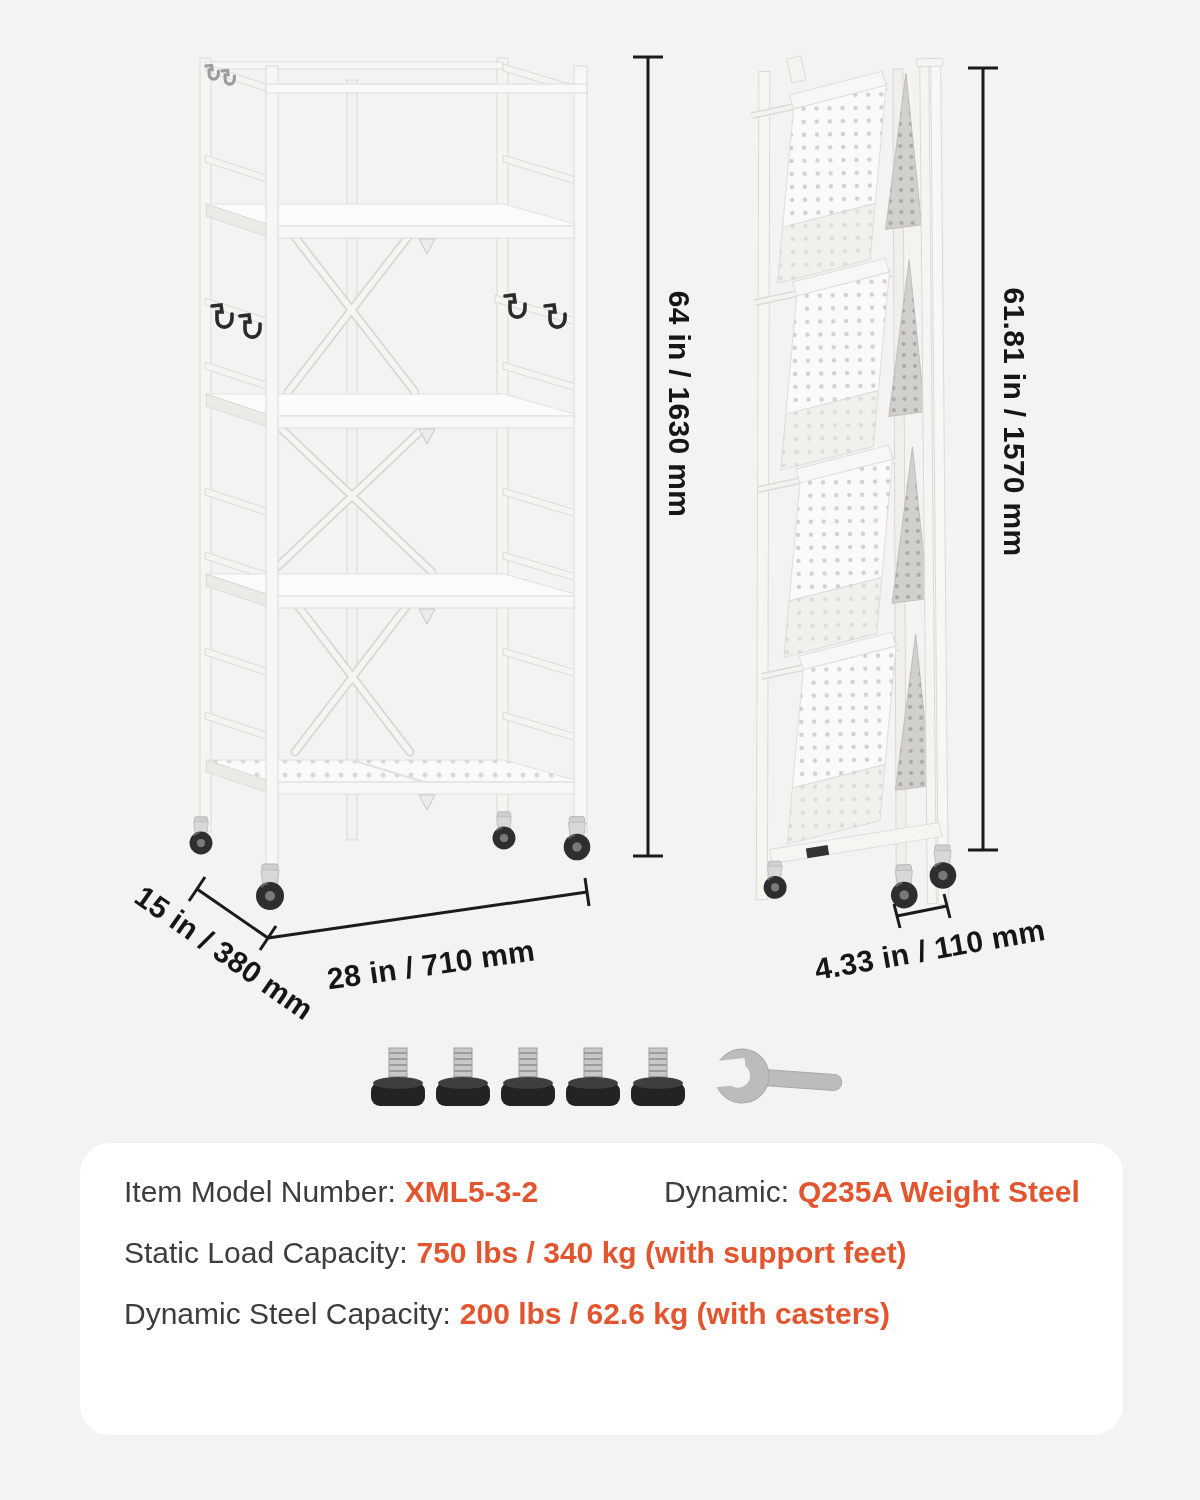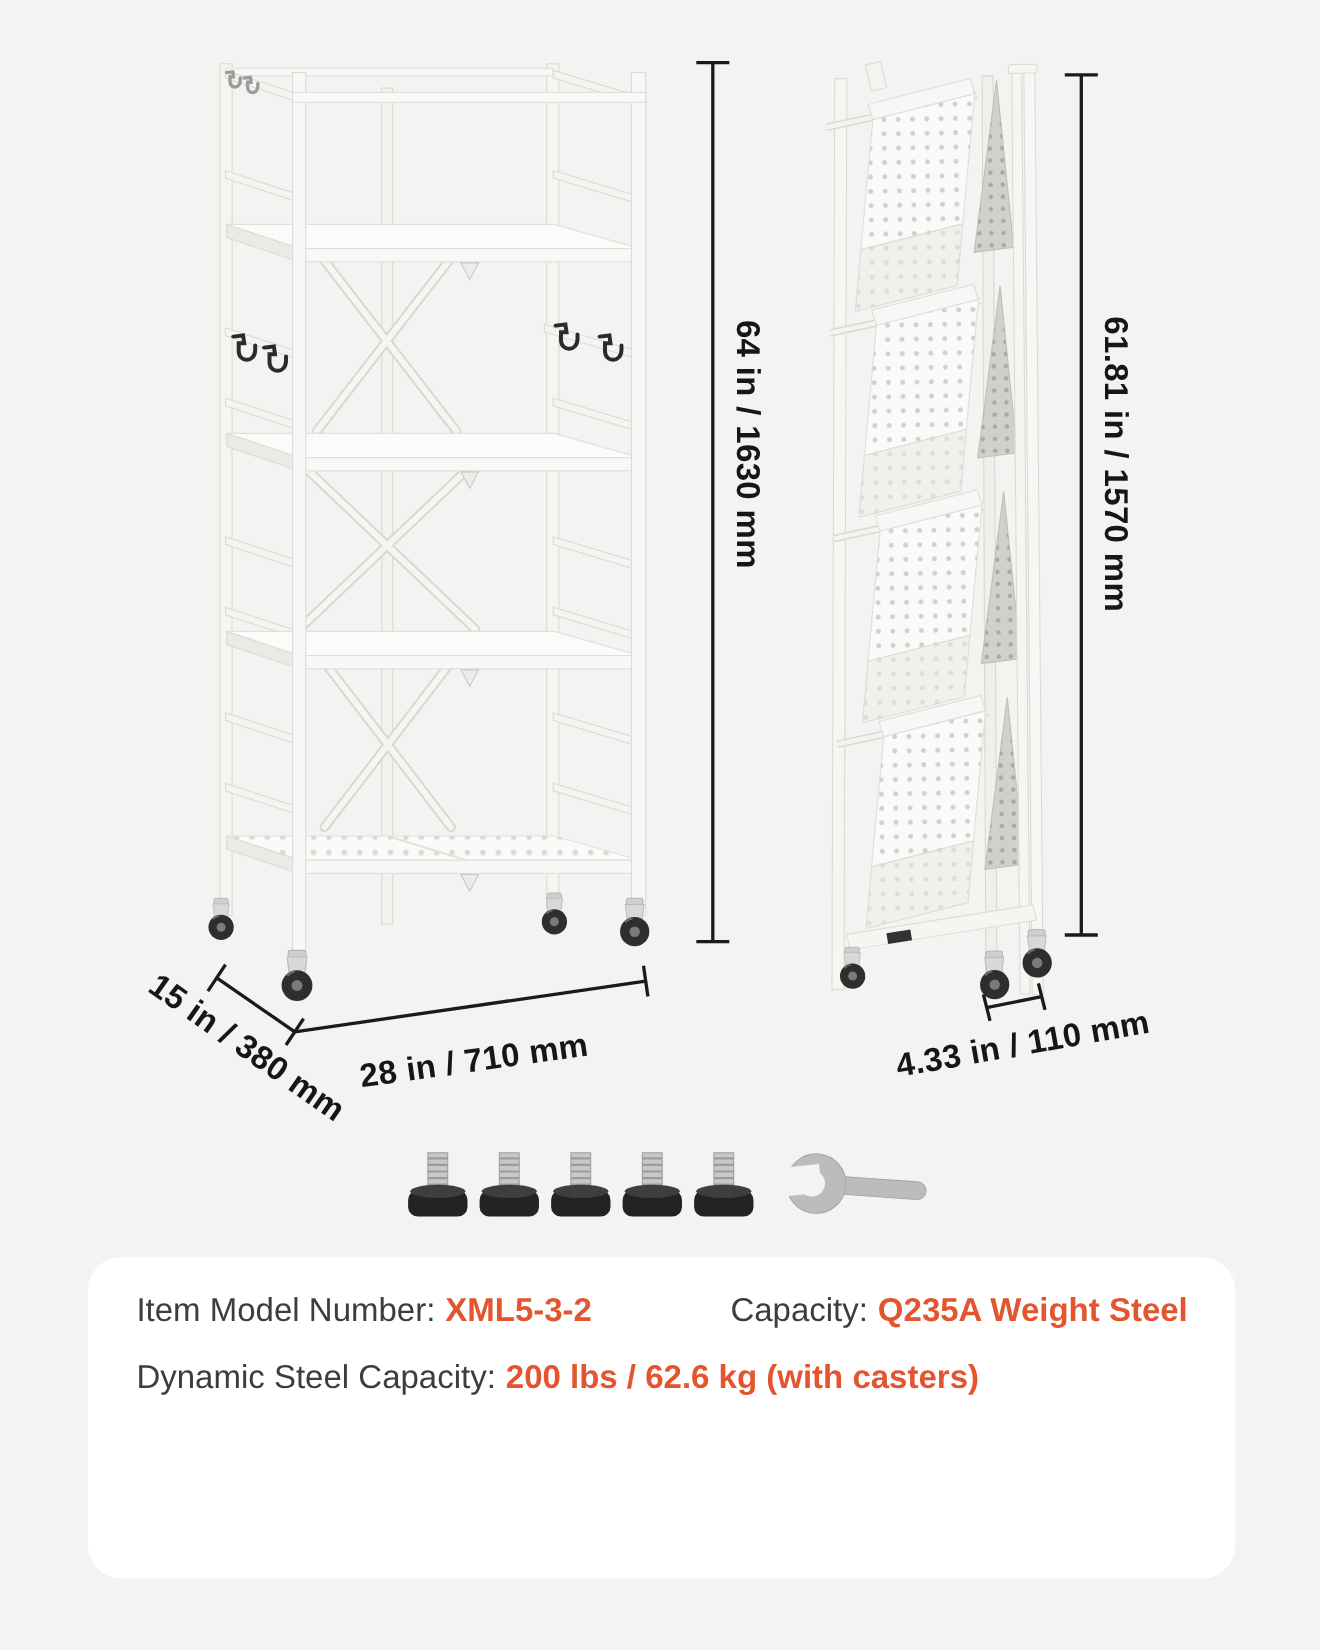--- a/index.html
+++ b/index.html
@@ -261,21 +261,24 @@
   <div class="dim-label rot35" style="left:224px;top:953px;">15 in / 380 mm</div>
   <div class="dim-label rotm8" style="left:431px;top:965px;">28 in / 710 mm</div>
   <div class="dim-label rotm10" style="left:930px;top:950px;">4.33 in / 110 mm</div>
 
   <div class="spec-panel">
     <div class="spec-line spec-row">
       <span class="spec-cell-model">
         <span class="lbl">Item Model Number:</span><span class="val">XML5-3-2</span>
       </span>
       <span>
-        <span class="lbl">Capacity:</span><span class="val">Q235A Weight Steel</span>
+        <span class="lbl">Dynamic:</span><span class="val">Q235A Weight Steel</span>
       </span>
     </div>
+    <p class="spec-line">
+      <span class="lbl">Static Load Capacity:</span><span class="val">750 lbs / 340 kg (with support feet)</span>
+    </p>
     <p class="spec-line">
       <span class="lbl">Dynamic Steel Capacity:</span><span class="val">200 lbs / 62.6 kg (with casters)</span>
     </p>
   </div>
 
 </div>
 
 </body></html>

